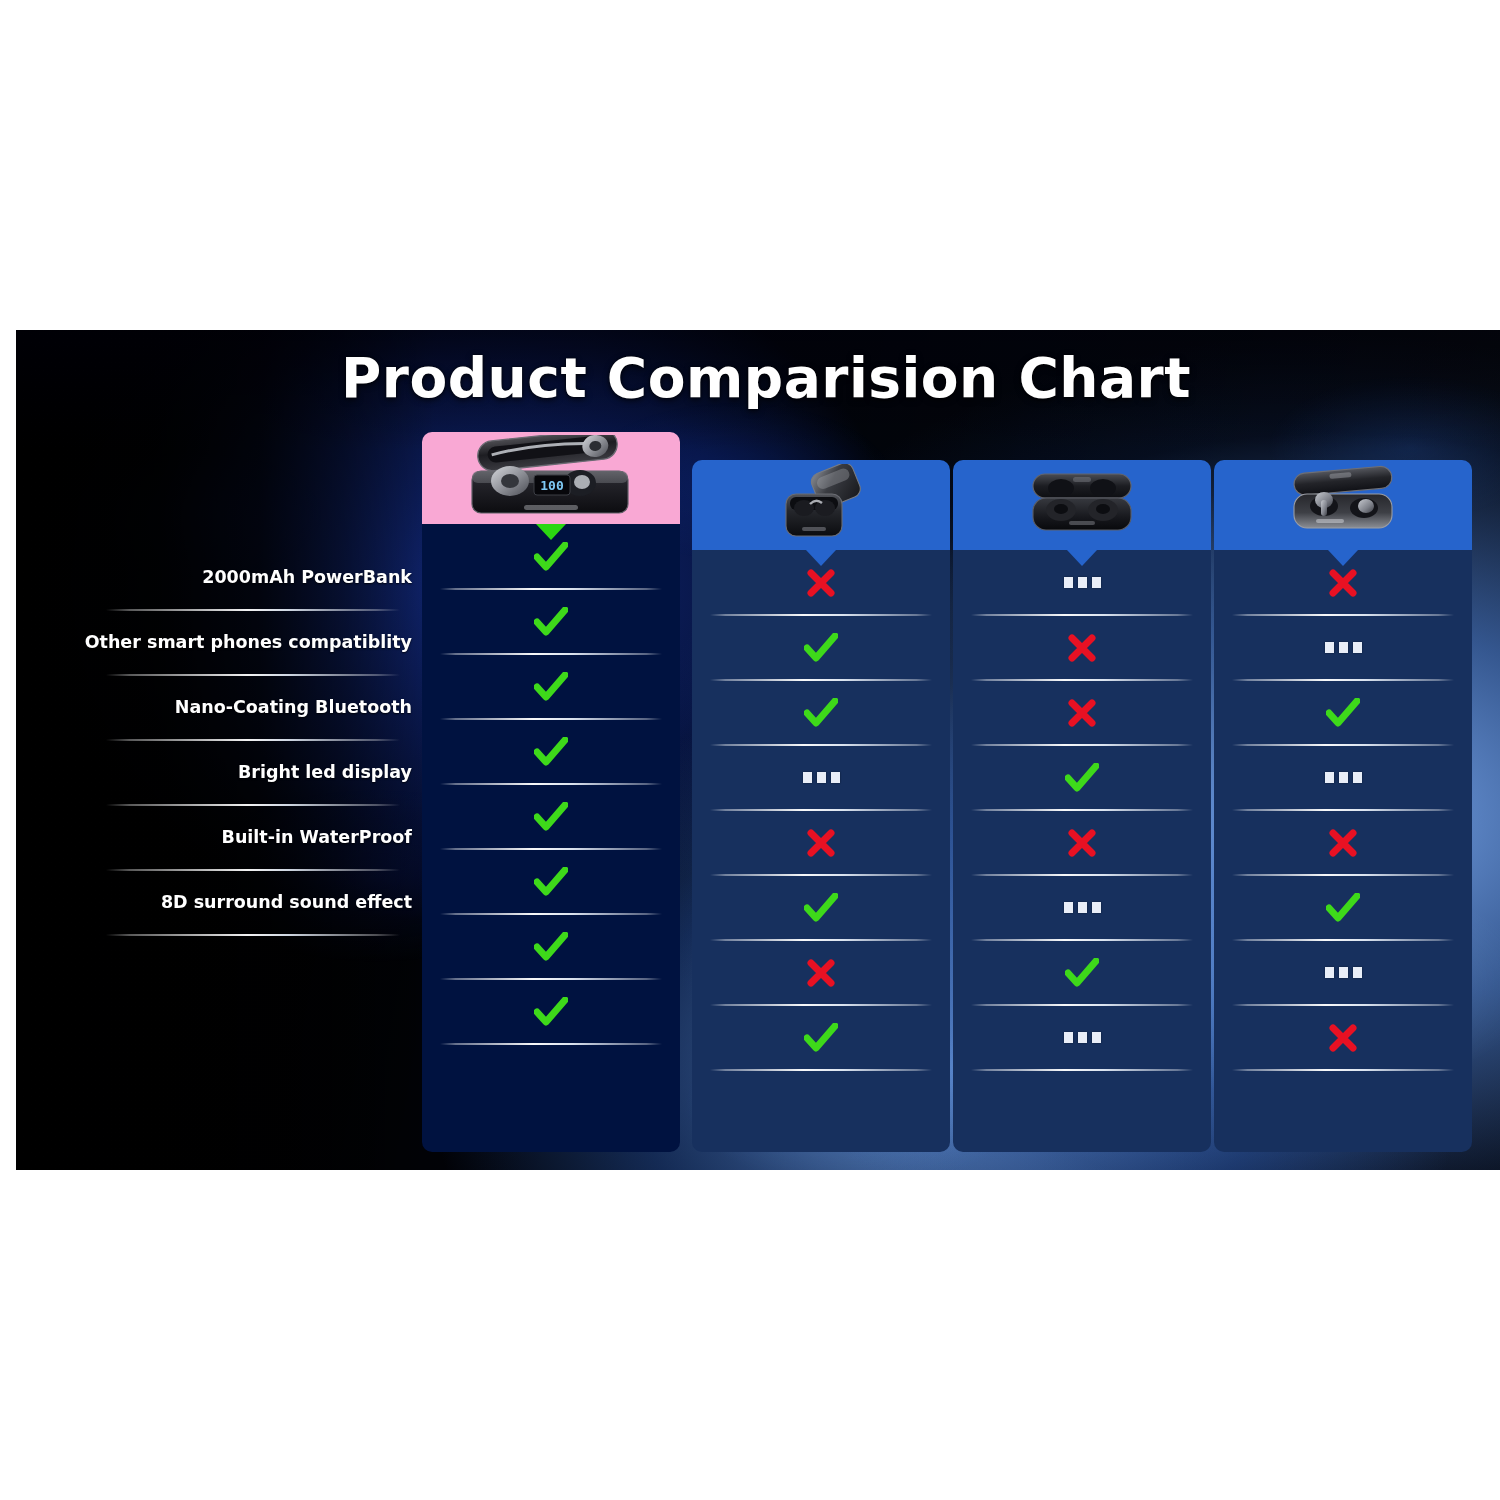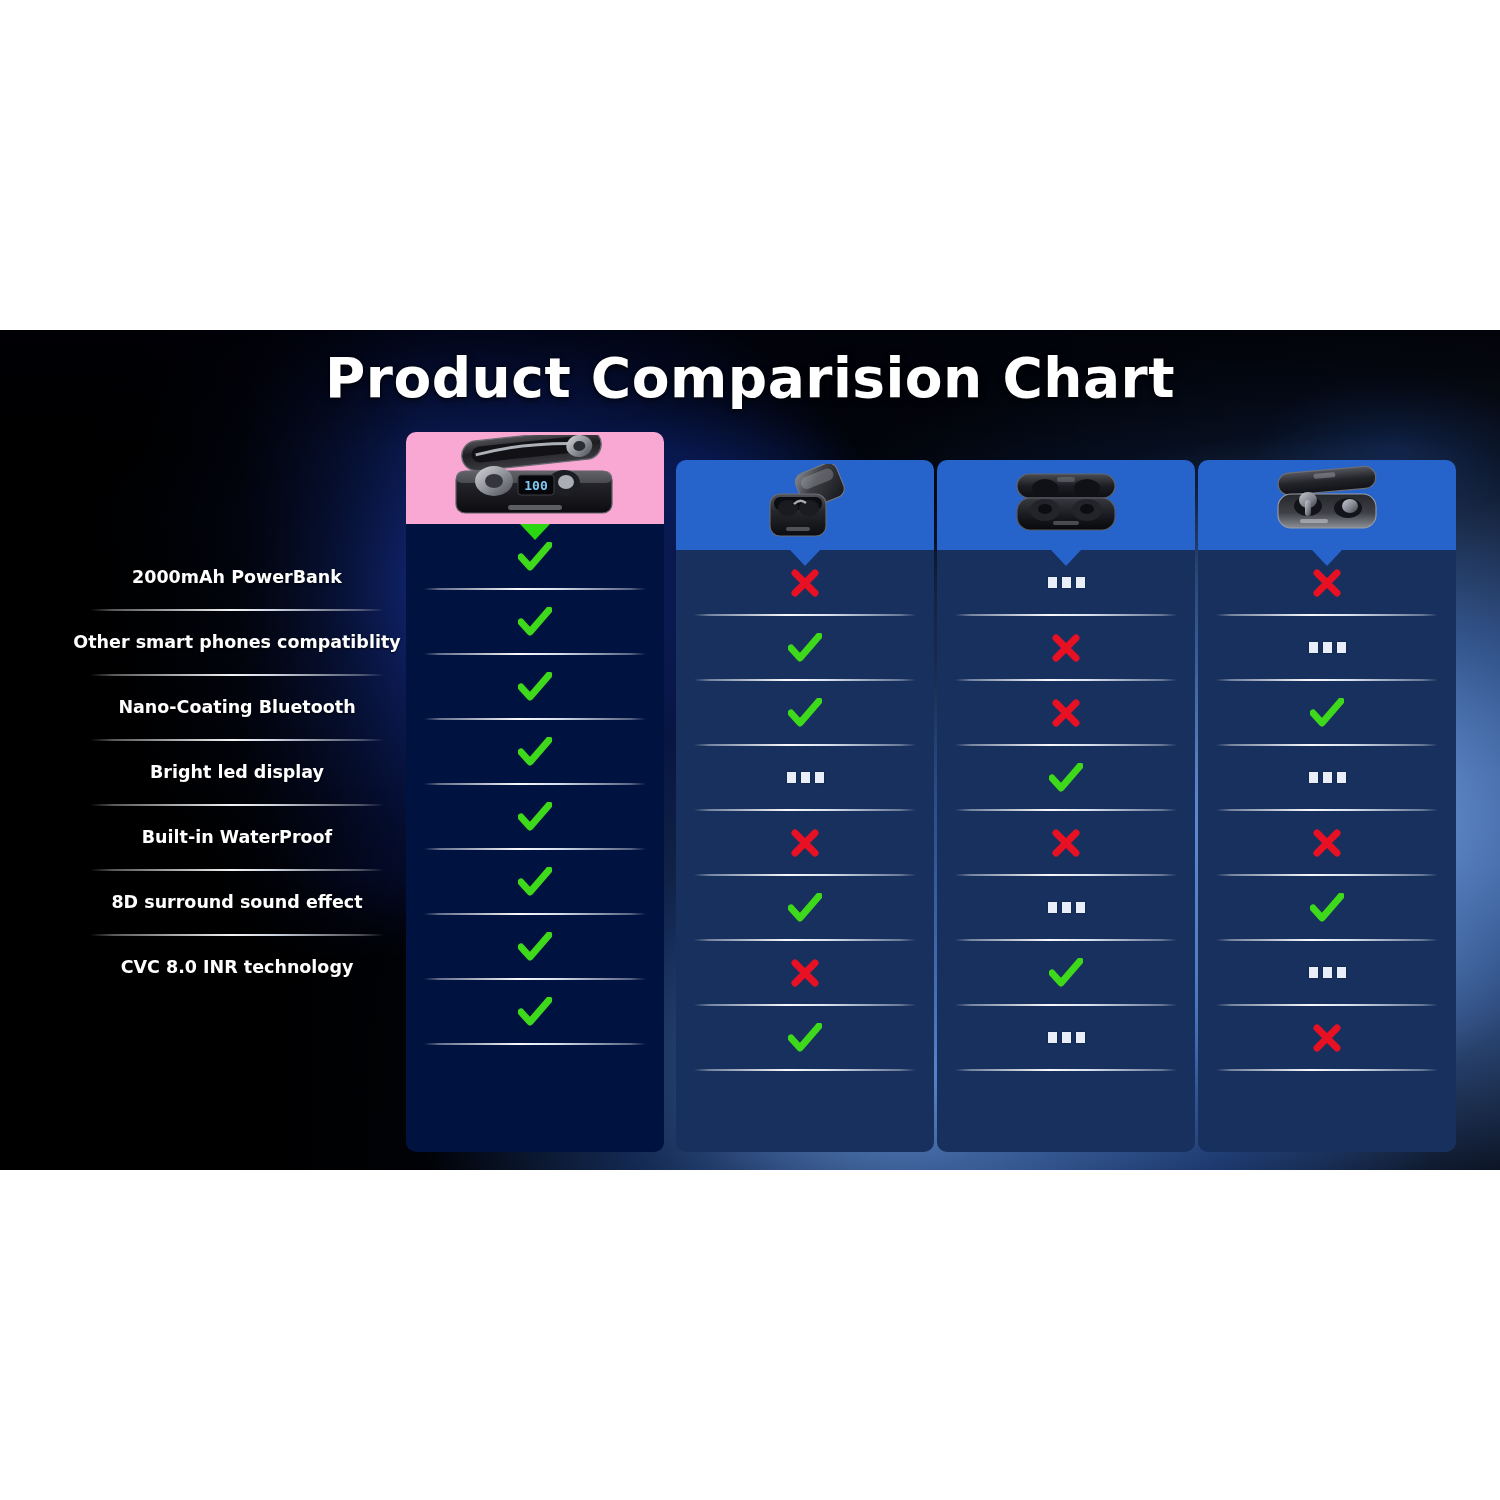--- a/index.html
+++ b/index.html
@@ -14,20 +14,21 @@
     font-family: "Liberation Sans", sans-serif;
     overflow: hidden;
   }
 
   
   #canvas {
     position: relative;
     width: 1360px;
     height: 1500px;
     background: #ffffff;
+    margin-left: 16px;
   }
 
   
   #artboard {
     position: absolute;
     left: 0;
     top: 330px;
     width: 1500px;
     height: 840px;
     overflow: hidden;
@@ -119,21 +120,21 @@
     position: absolute;
     left: 78px;
     top: 215px;
     width: 318px;
   }
   .feat-row {
     position: relative;
     height: 65px;
     display: flex;
     align-items: center;
-    justify-content: center;
+    justify-content: flex-end;
   }
   .feat-label {
     color: #ffffff;
     font-family: "DejaVu Sans", sans-serif;
     font-size: 17.5px;
     font-weight: bold;
     text-align: center;
     line-height: 1.1;
     white-space: nowrap;
     text-shadow: 0 1px 2px rgba(0,0,0,0.8);
@@ -276,23 +277,20 @@
           <span class="feat-rule"></span>
         </div>
         <div class="feat-row">
           <span class="feat-label">Built-in WaterProof</span>
           <span class="feat-rule"></span>
         </div>
         <div class="feat-row">
           <span class="feat-label">8D surround sound effect</span>
           <span class="feat-rule"></span>
         </div>
-        <div class="feat-row">
-          <span class="feat-label">CVC 8.0 INR technology</span>
-        </div>
       </div>
 
       <div class="col highlight" id="col-1" style="left:406px;">
         <div class="col-head" id="head-1" style="background: #f9a8d4;">
           <span class="prod-img">
             <svg width="186" height="82" viewBox="0 0 186 82">
               <defs>
                 <linearGradient id="g1lid" x1="0" y1="0" x2="0" y2="1">
                   <stop offset="0%" stop-color="#4d4d52"></stop>
                   <stop offset="45%" stop-color="#1d1d22"></stop>

